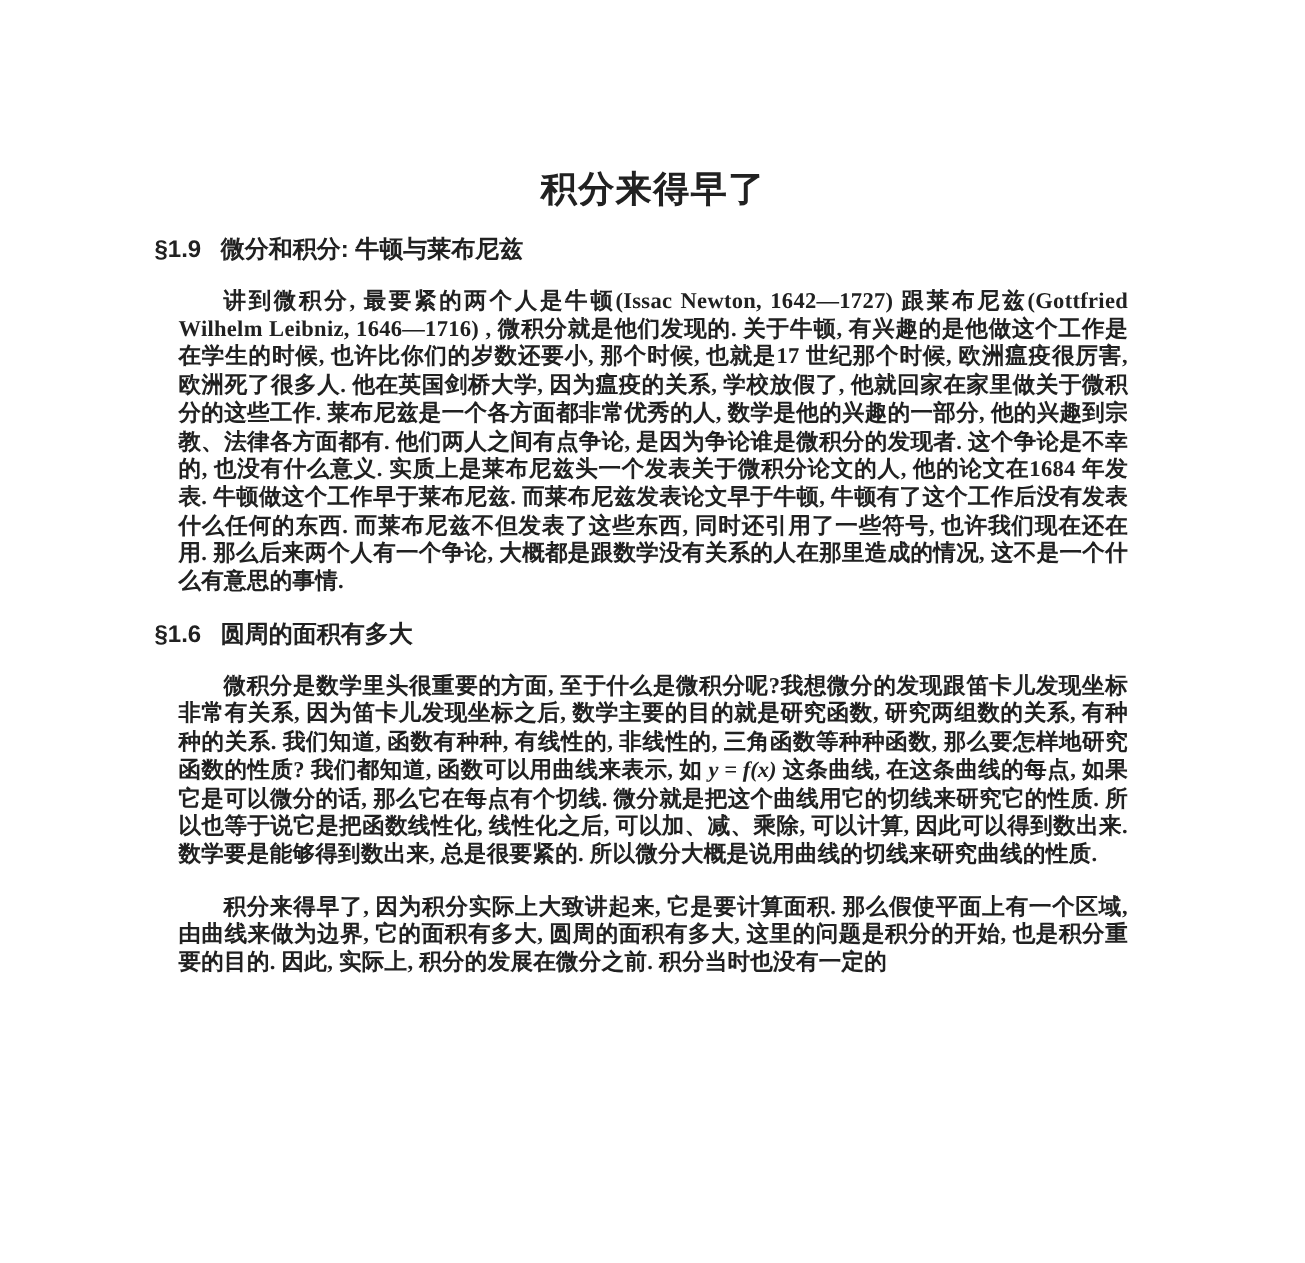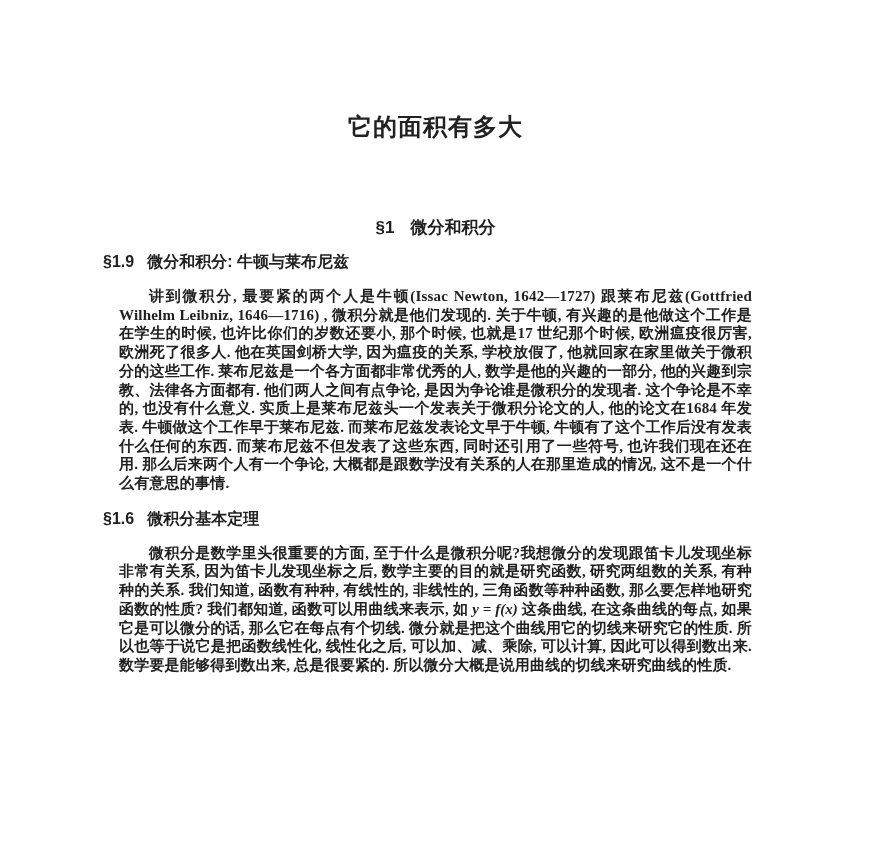--- a/index.html
+++ b/index.html
@@ -69,34 +69,32 @@
     font-family: "Liberation Serif", "DejaVu Serif", serif;
     letter-spacing: 0;
   }
 </style>
 </head>
 <body>
 
 <div class="page">
   <div class="content">
 
-    <h1 class="doc-title">它的面积有多大</h1>
+    <h1 class="doc-title">积分来得早了</h1>
 
 
-    <h2 class="sec-heading">
-      <span class="sec-no">§1</span><span>微分和积分</span>
-    </h2>
 
     <h3 class="subsec-heading">
       <span class="subsec-no">§1.9</span><span>微分和积分: 牛顿与莱布尼兹</span>
     </h3>
 
     <p class="para">讲到微积分, 最要紧的两个人是牛顿(Issac Newton, 1642—1727) 跟莱布尼兹(Gottfried Wilhelm Leibniz, 1646—1716) , 微积分就是他们发现的. 关于牛顿, 有兴趣的是他做这个工作是在学生的时候, 也许比你们的岁数还要小, 那个时候, 也就是17 世纪那个时候, 欧洲瘟疫很厉害, 欧洲死了很多人. 他在英国剑桥大学, 因为瘟疫的关系, 学校放假了, 他就回家在家里做关于微积分的这些工作. 莱布尼兹是一个各方面都非常优秀的人, 数学是他的兴趣的一部分, 他的兴趣到宗教、法律各方面都有. 他们两人之间有点争论, 是因为争论谁是微积分的发现者. 这个争论是不幸的, 也没有什么意义. 实质上是莱布尼兹头一个发表关于微积分论文的人, 他的论文在1684 年发表. 牛顿做这个工作早于莱布尼兹. 而莱布尼兹发表论文早于牛顿, 牛顿有了这个工作后没有发表什么任何的东西. 而莱布尼兹不但发表了这些东西, 同时还引用了一些符号, 也许我们现在还在用. 那么后来两个人有一个争论, 大概都是跟数学没有关系的人在那里造成的情况, 这不是一个什么有意思的事情.</p>
 
     <h3 class="subsec-heading">
-      <span class="subsec-no">§1.6</span><span>微积分基本定理</span>
+      <span class="subsec-no">§1.6</span><span>圆周的面积有多大</span>
     </h3>
 
     <p class="para"><span>微积分是数学里头很重要的方面, 至于什么是微积分呢?我想微分的发现跟笛卡儿发现坐标非常有关系, 因为笛卡儿发现坐标之后, 数学主要的目的就是研究函数, 研究两组数的关系, 有种种的关系. 我们知道, 函数有种种, 有线性的, 非线性的, 三角函数等种种函数, 那么要怎样地研究函数的性质? 我们都知道, 函数可以用曲线来表示, 如 </span><span class="inline-math">y = f(x)</span><span> 这条曲线, 在这条曲线的每点, 如果它是可以微分的话, 那么它在每点有个切线. 微分就是把这个曲线用它的切线来研究它的性质. 所以也等于说它是把函数线性化, 线性化之后, 可以加、减、乘除, 可以计算, 因此可以得到数出来. 数学要是能够得到数出来, 总是很要紧的. 所以微分大概是说用曲线的切线来研究曲线的性质.</span></p>
 
+    <p class="para">积分来得早了, 因为积分实际上大致讲起来, 它是要计算面积. 那么假使平面上有一个区域, 由曲线来做为边界, 它的面积有多大, 圆周的面积有多大, 这里的问题是积分的开始, 也是积分重要的目的. 因此, 实际上, 积分的发展在微分之前. 积分当时也没有一定的</p>
 
   </div>
 </div>
 
 </body></html>

